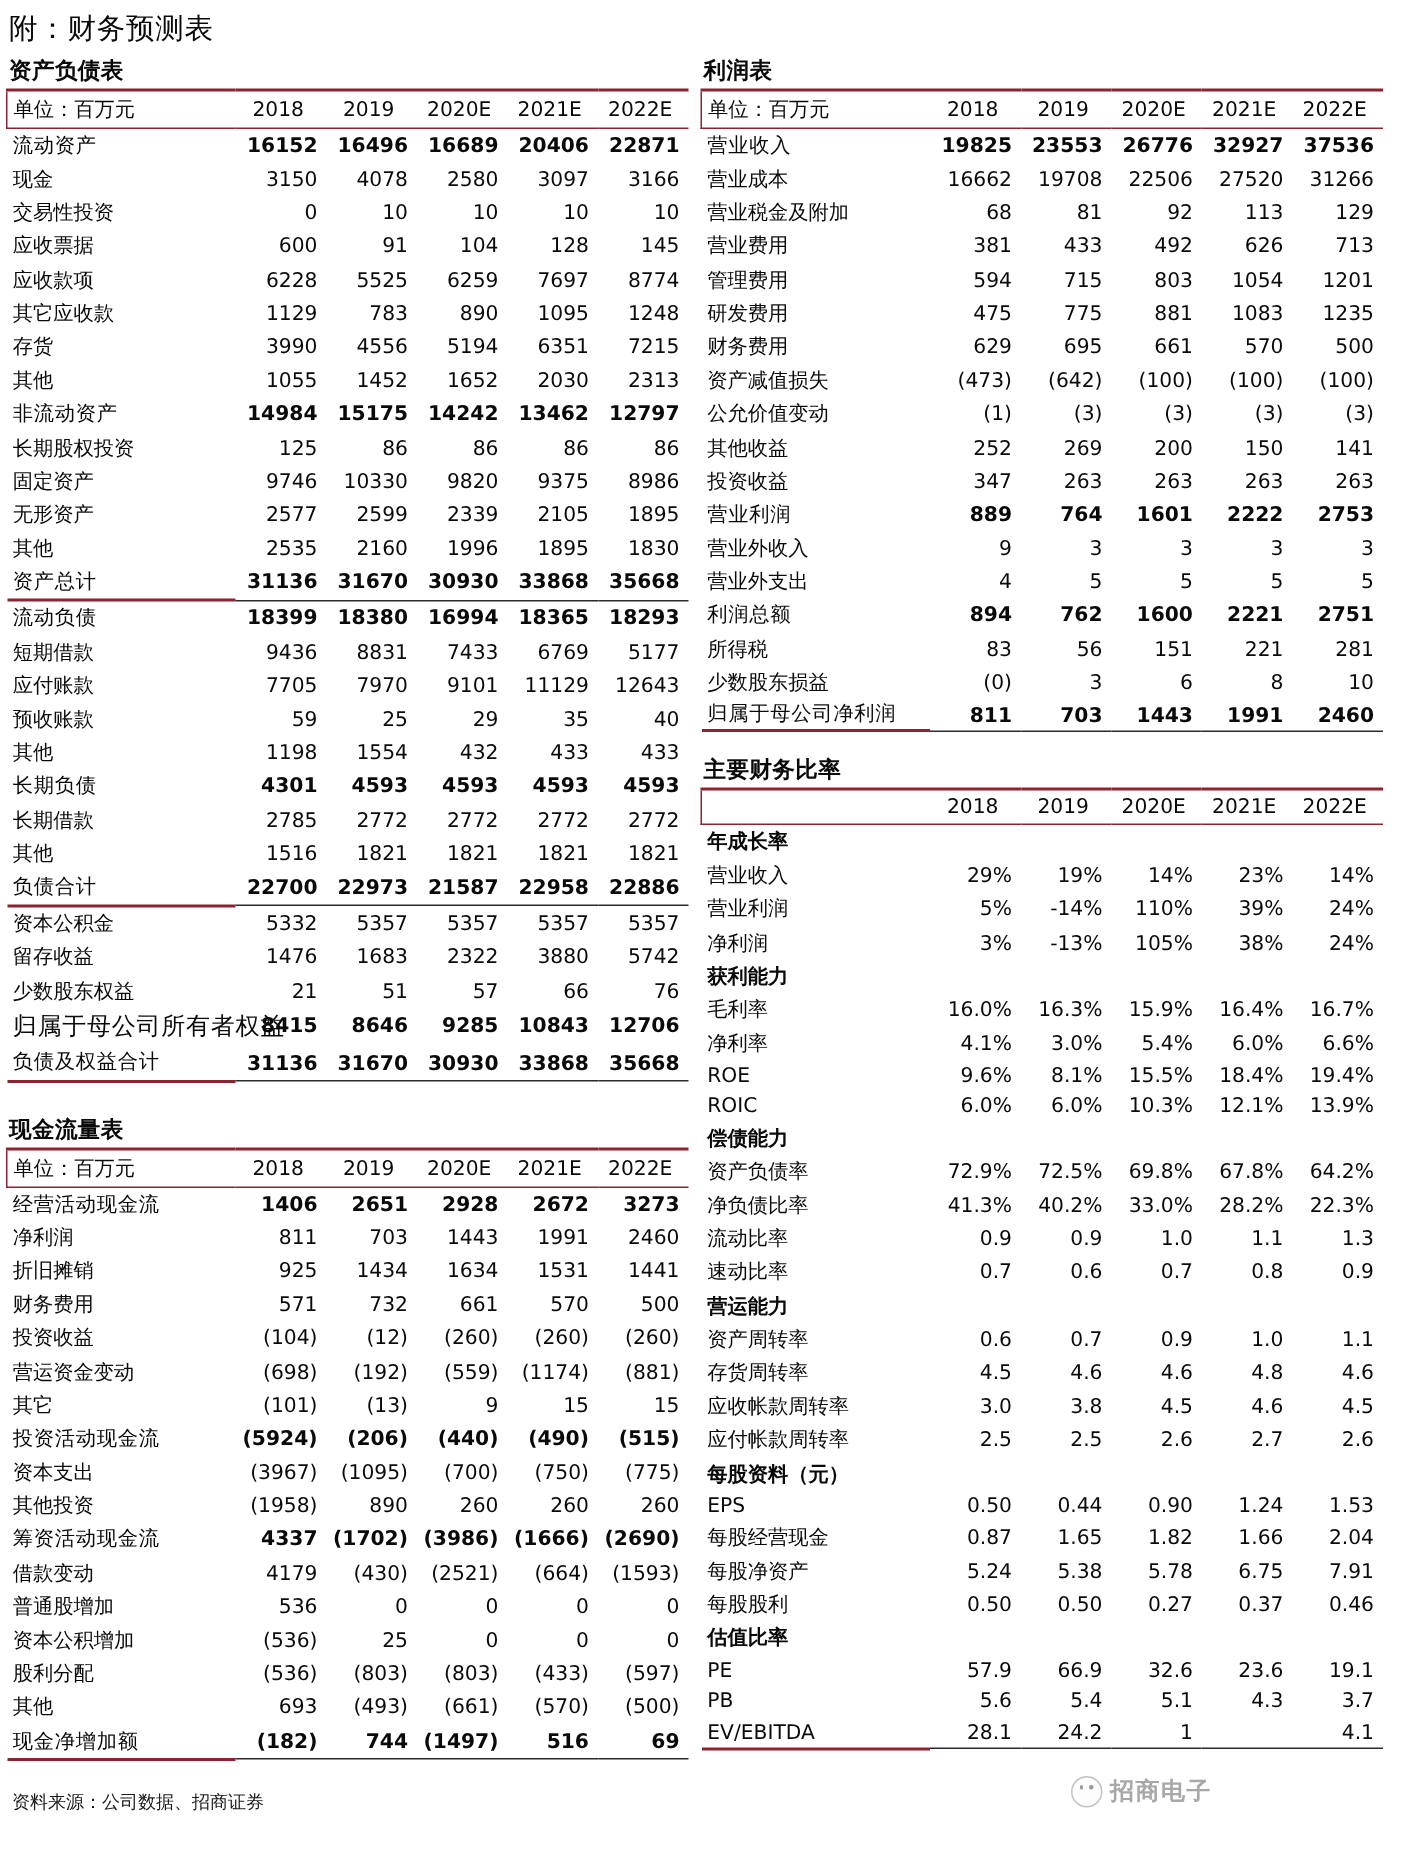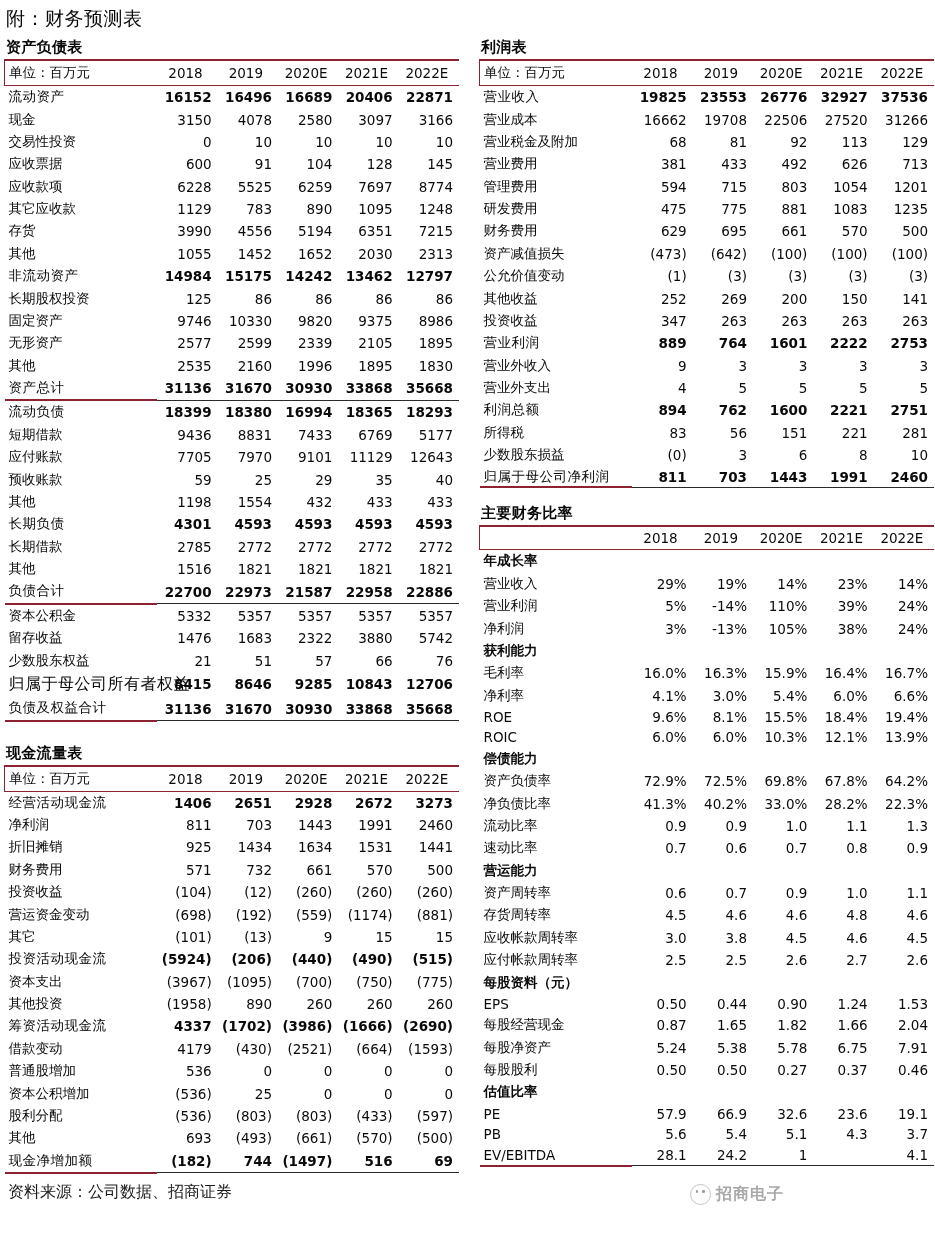--- a/index.html
+++ b/index.html
@@ -23,21 +23,21 @@
     box-sizing: border-box;
   }
   .doc-title {
     font-size: 19px;
     font-weight: normal;
     margin: 6px 0 2px 6px;
     letter-spacing: 0.5px;
   }
   .columns {
     display: flex;
-    gap: 20px;
+    gap: 8px;
     padding: 0 16px 0 4px;
     box-sizing: border-box;
   }
   .col {
     width: 455px;
     flex: 0 0 455px;
   }
   .tbl-title {
     font-size: 15px;
     font-weight: bold;
@@ -103,31 +103,31 @@
   }
   
   td.lbl.wrap {
     white-space: normal;
     line-height: 1.05;
     max-height: 30px;
     overflow: hidden;
     font-weight: bold;
   }
   .src {
-    font-size: 16px;
-    margin: 8px 0 0 4px;
+    font-size: 12px;
+    margin: 19px 0 0 4px;
     color: #1a1a1a;
   }
   .spacer-lg { height: 18px; }
   .spacer-md { height: 12px; }
 
   
   .watermark {
     position: absolute;
-    left: 690px;
+    left: 714px;
     top: 1178px;
     display: flex;
     align-items: center;
     gap: 5px;
     opacity: 0.85;
     pointer-events: none;
   }
   .wm-logo {
     width: 19px;
     height: 19px;

